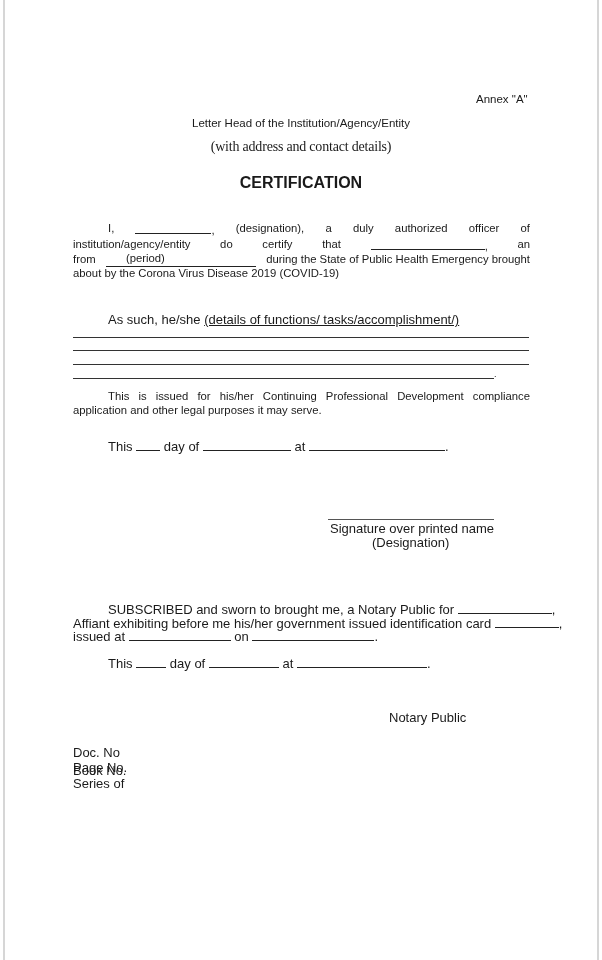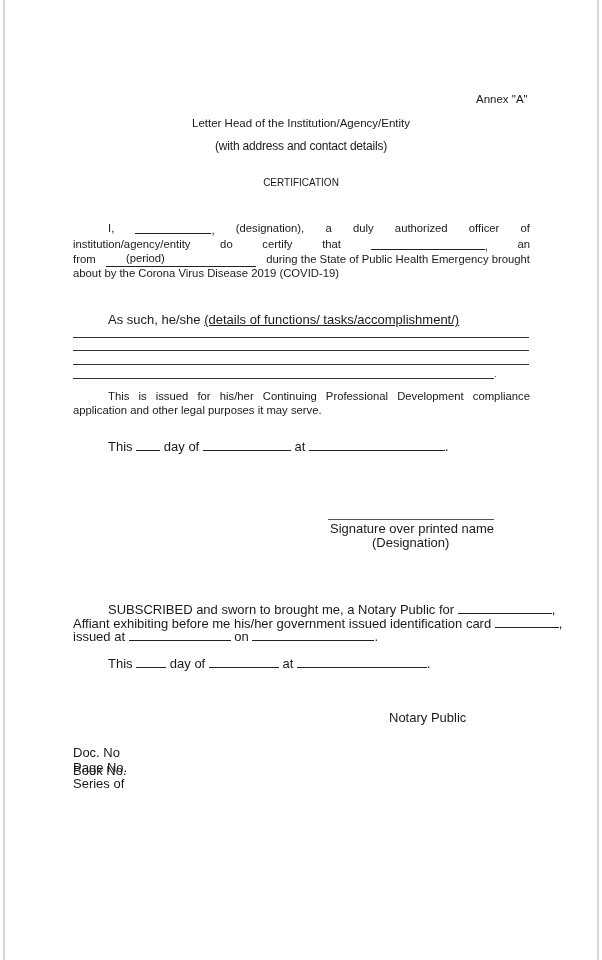--- a/index.html
+++ b/index.html
@@ -3,22 +3,22 @@
 <meta charset="utf-8">
 <style>
   html, body { margin: 0; padding: 0; background: #ffffff; }
   body { width: 602px; height: 960px; position: relative; overflow: hidden;
          font-family: "Liberation Sans", sans-serif; color: #1a1a1a; }
   .edge-left { position: absolute; left: 3px; top: 0; width: 2px; height: 960px; background: #d6d6d6; }
   .edge-right { position: absolute; left: 597px; top: 0; width: 2px; height: 960px; background: #d6d6d6; }
   .abs { position: absolute; white-space: nowrap; font-size: 13px; line-height: 13.5px; }
   .annex { left: 476px; top: 93px; font-size: 11.5px; }
   .letterhead { left: 0; width: 602px; text-align: center; top: 117px; font-size: 11.5px; }
-  .contact { left: 0; width: 602px; text-align: center; top: 140px; font-size: 12px; font-family: Liberation Sans, sans-serif; letter-spacing: -0.2px; }
-  .title { left: 0; width: 602px; text-align: center; top: 176px; font-size: 10px; font-weight: normal; }
+  .contact { left: 0; width: 602px; text-align: center; top: 140px; font-size: 14px; font-family: Liberation Serif, serif; letter-spacing: -0.2px; }
+  .title { left: 0; width: 602px; text-align: center; top: 176px; font-size: 16px; font-weight: bold; }
   .para { position: absolute; left: 73px; width: 457px; font-size: 11.3px; line-height: 13.5px; }
   .jline { display: flex; justify-content: space-between; white-space: nowrap; }
   .ul { text-decoration: underline; }
   .blank { display: inline-block; border-bottom: 1px solid #222; height: 11px; vertical-align: baseline; }
   .blank-text { display: inline-block; border-bottom: 1px solid #222; line-height: 11px; }
   .rule { position: absolute; left: 73px; height: 1px; background: #333; }
 </style>
 </head>
 <body>
 

